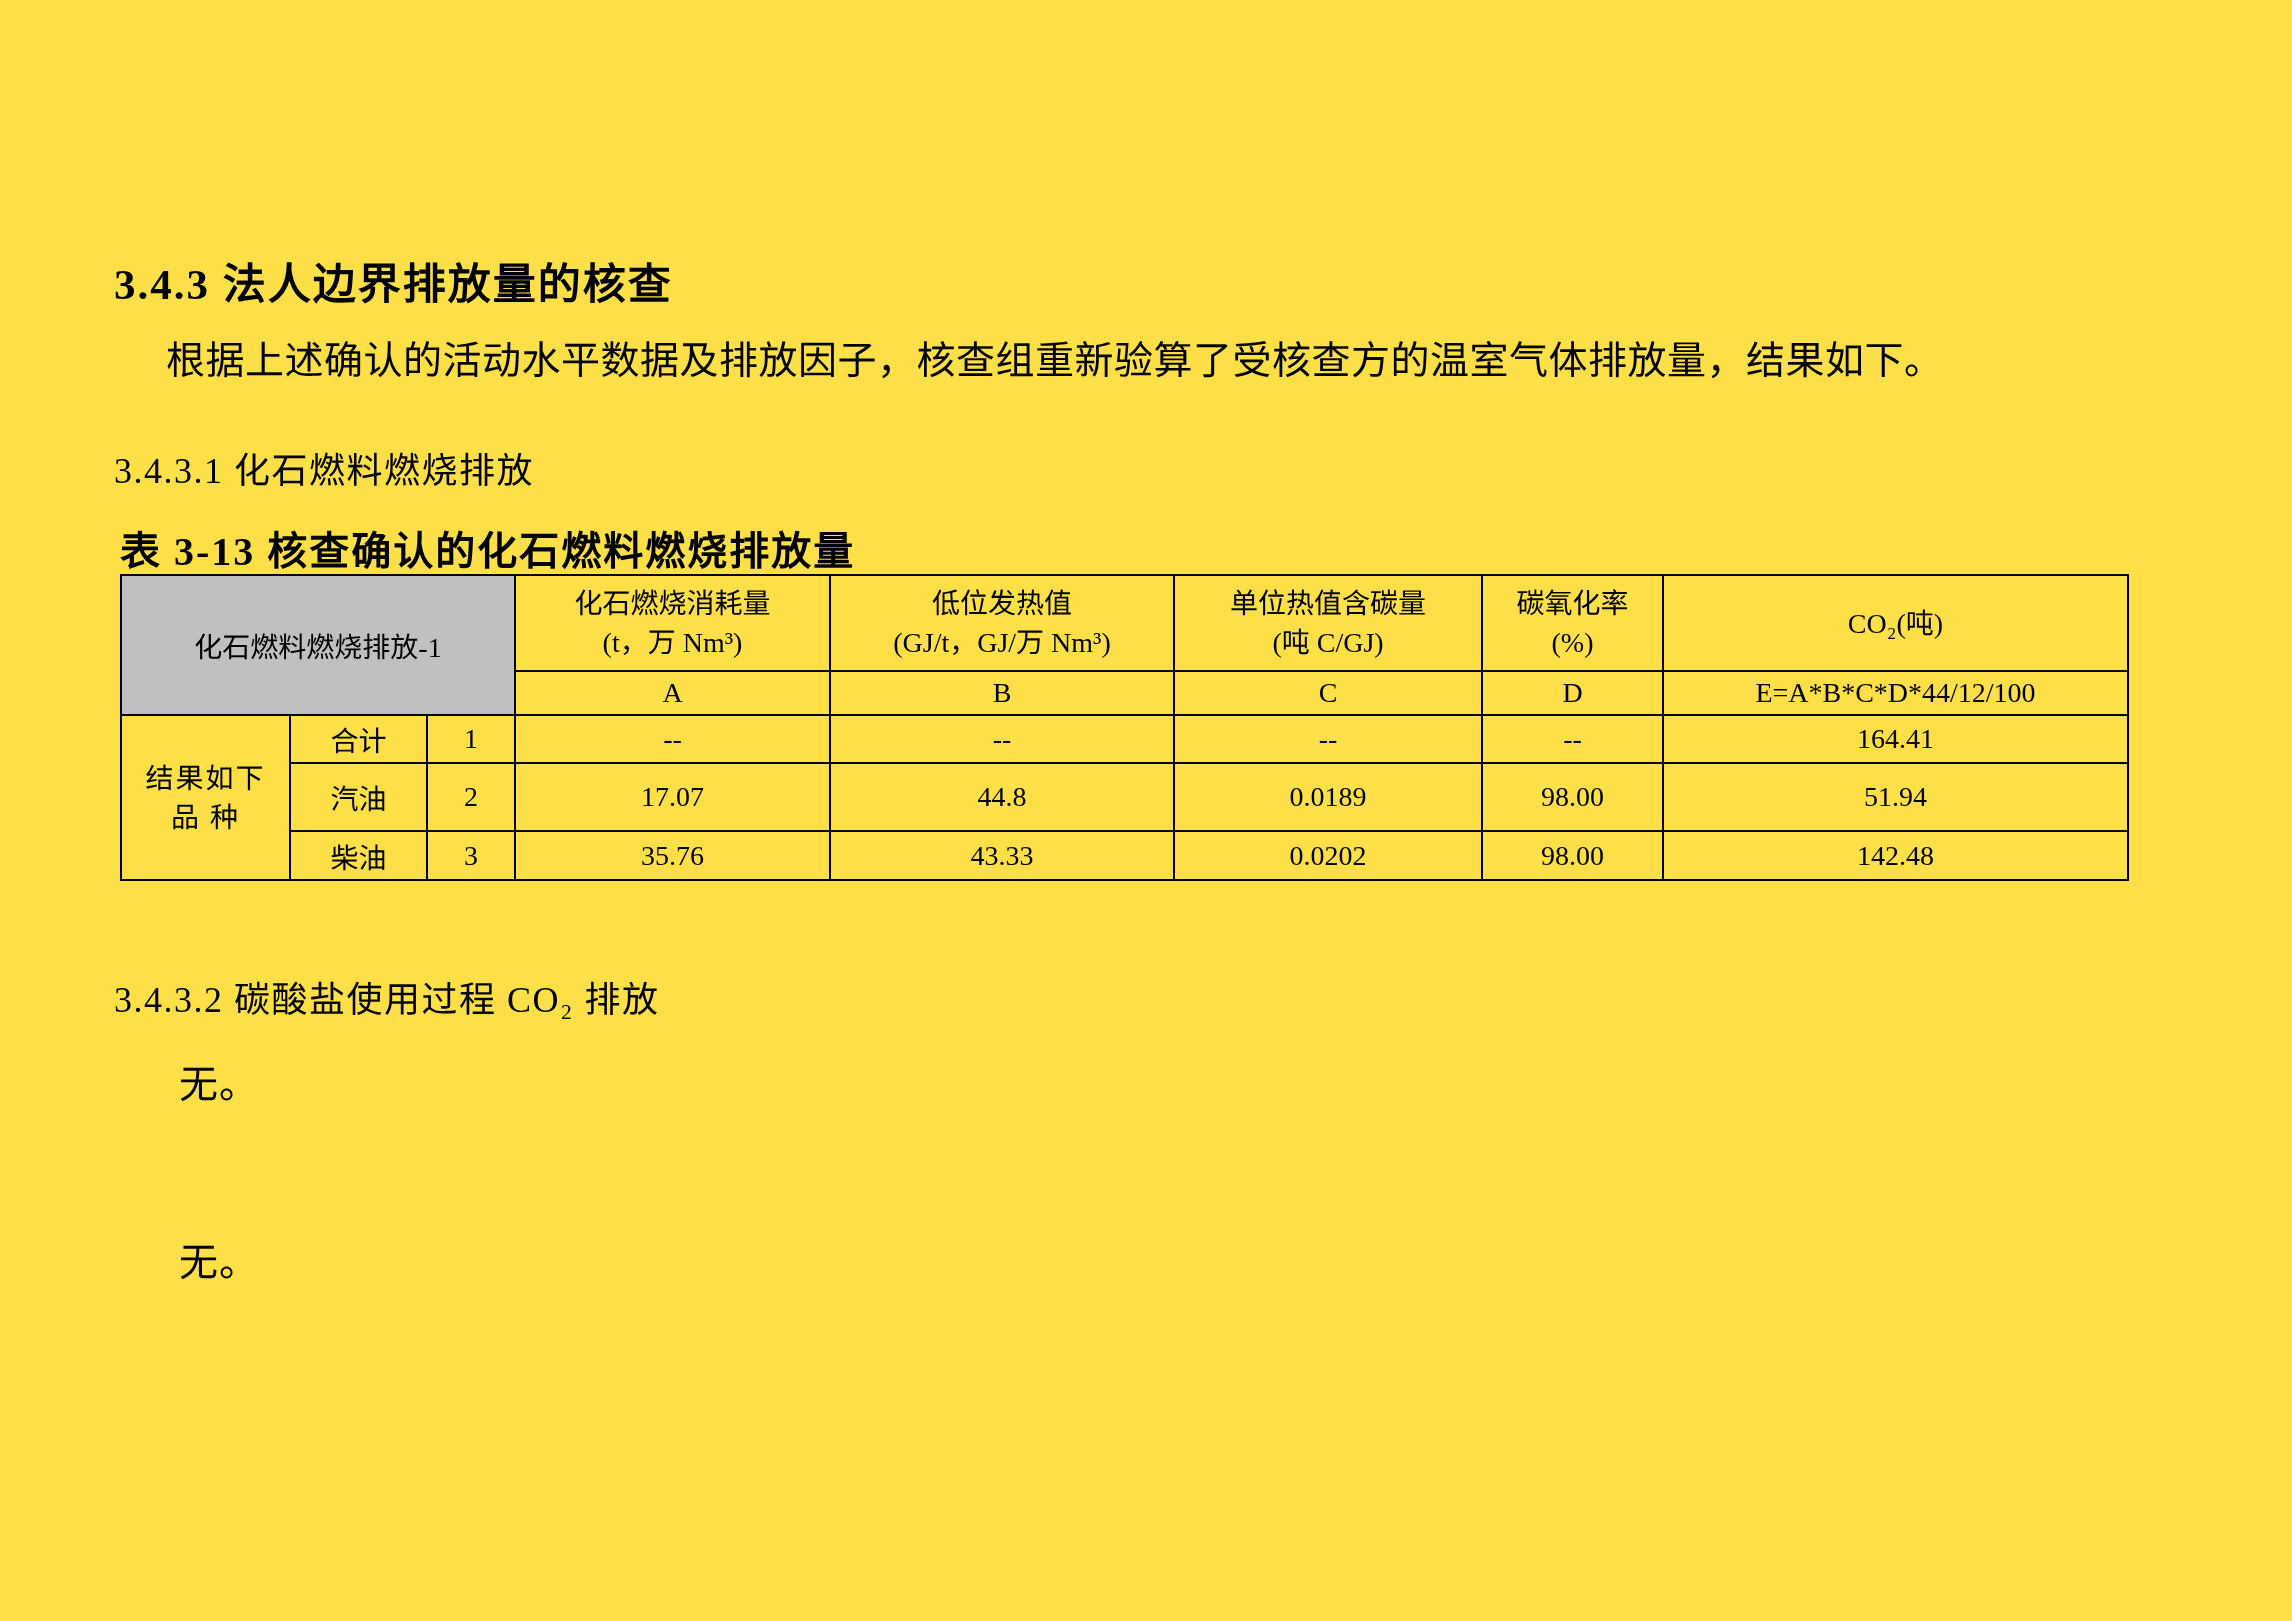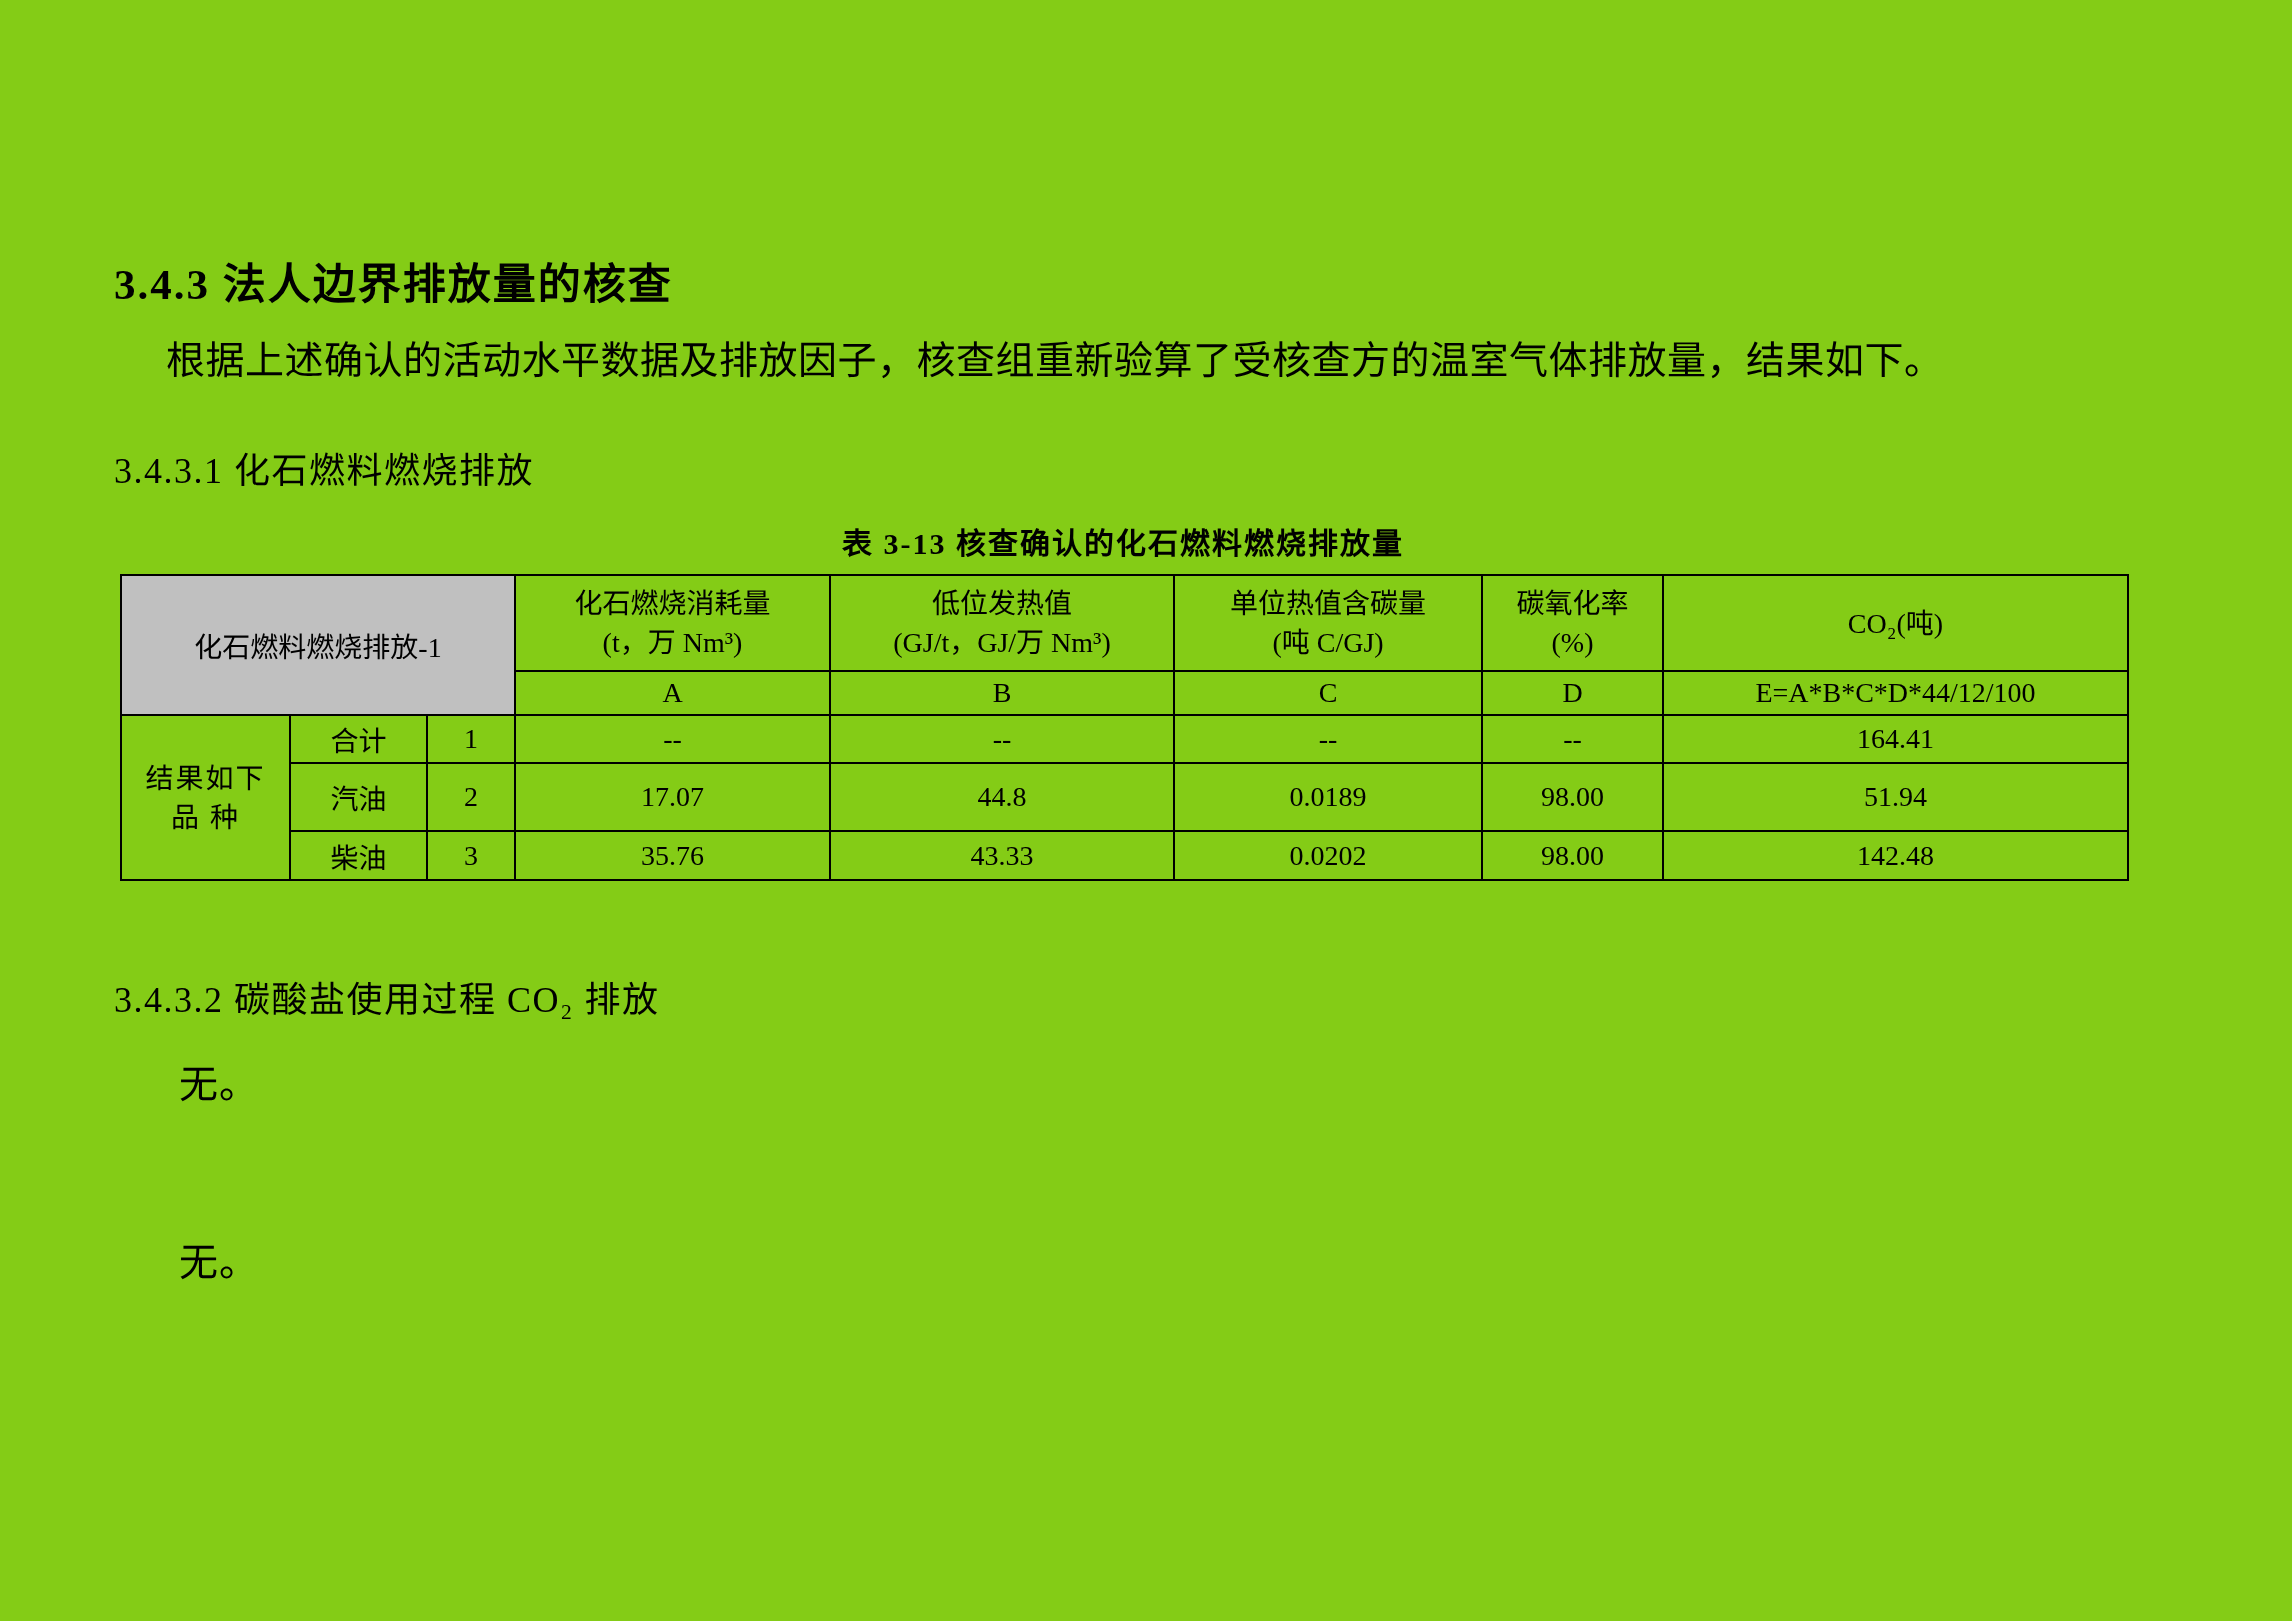--- a/index.html
+++ b/index.html
@@ -1,19 +1,19 @@
 <!DOCTYPE html>
 <html lang="zh-CN"><head>
 <meta charset="utf-8">
 <style>
   html,body{margin:0;padding:0;background:#888;}
   .page{
     position:relative;
     width:2293px;height:1621px;
-    background:#84cc16;
+    background:#fde047;
     font-family:"Liberation Serif","DejaVu Serif",serif;
     color:#000;
     overflow:hidden;
   }
   .abs{position:absolute;}
   .h-main{
     left:114px;top:249px;
     font-size:43px;font-weight:bold;
     letter-spacing:2px;white-space:nowrap;
   }
@@ -29,22 +29,21 @@
   .h-3431{left:114px;top:441px;}
   .h-3432{left:114px;top:970px;}
   .h-3433{left:114px;top:1157px;}
   .none-line{
     font-size:39px;letter-spacing:1px;white-space:nowrap;
   }
   .none-1{left:179px;top:1053px;}
   .none-2{left:179px;top:1231px;}
   .tbl-caption{
     left:120px;top:519px;width:2006px;
-    text-align:center;
-    font-size:30px;font-weight:bold;letter-spacing:2px;
+    font-size:40px;font-weight:bold;letter-spacing:2px;
     white-space:nowrap;
   }
   table.emis{
     position:absolute;left:120px;top:574px;
     width:2006px;
     border-collapse:collapse;table-layout:fixed;
     border:2.9px solid #000;
   }
   table.emis td{
     border:2px solid #000;

